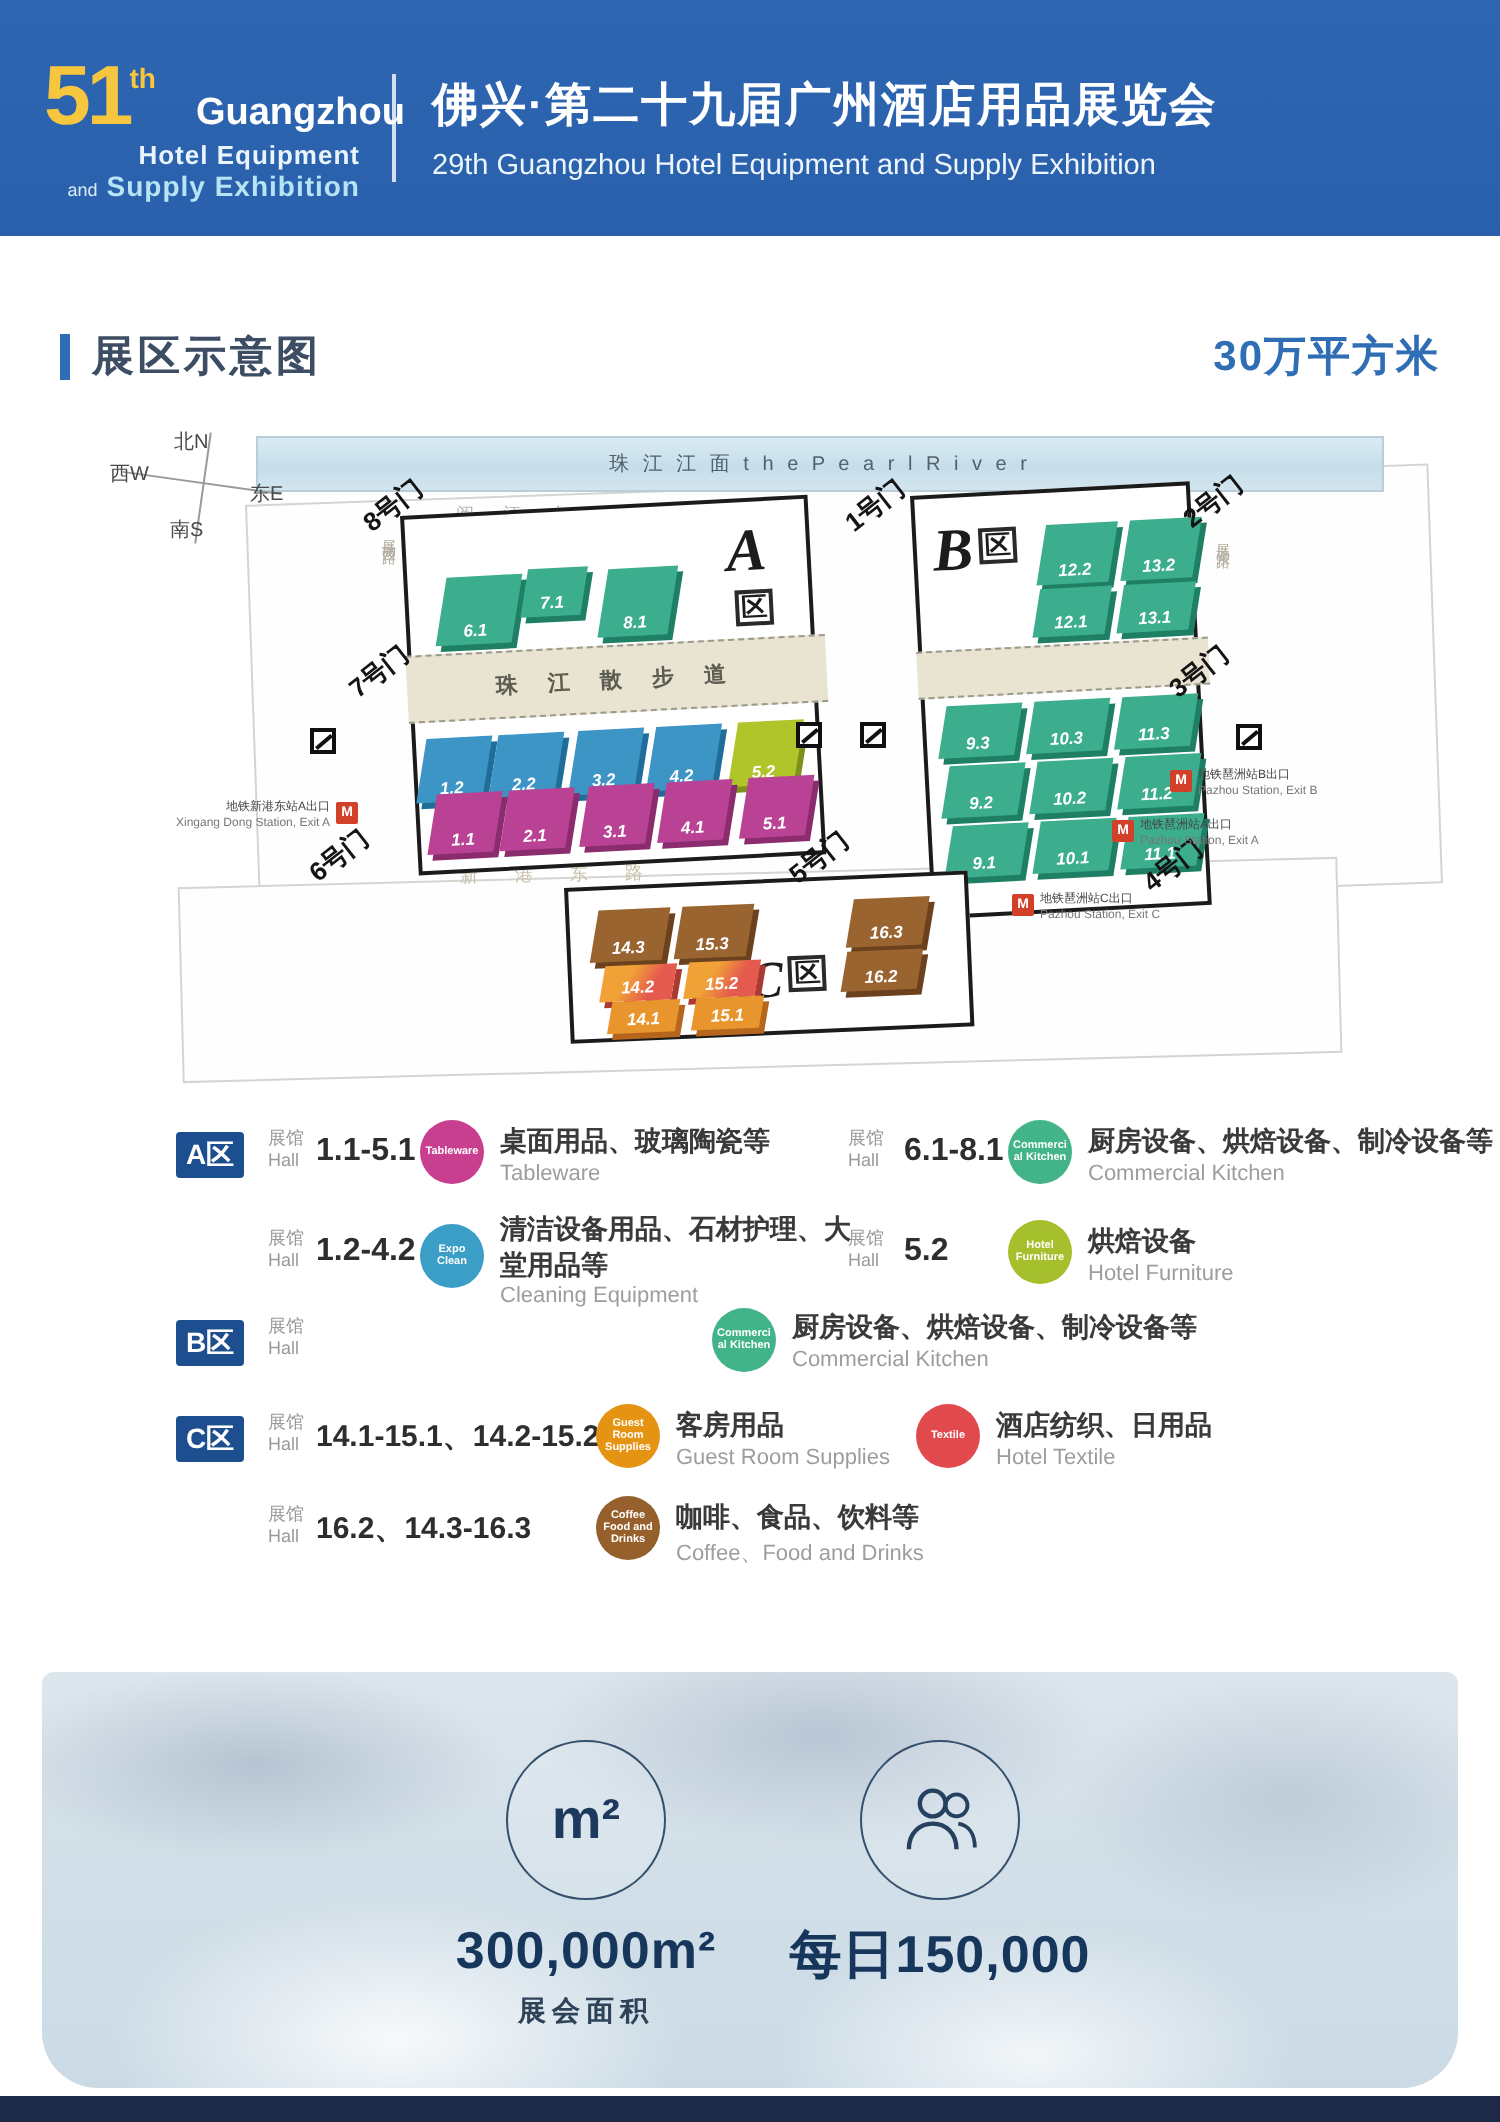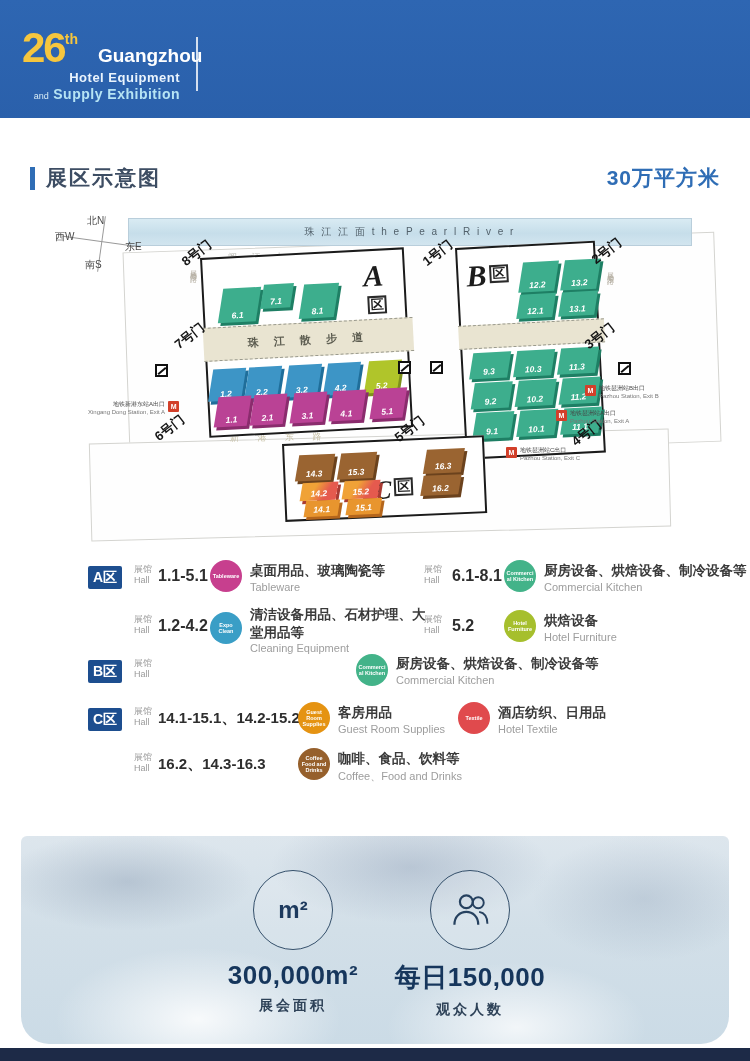--- a/index.html
+++ b/index.html
@@ -133,44 +133,48 @@
     background:
       radial-gradient(ellipse 180px 70px at 15% 22%, rgba(120,140,165,.35), transparent 70%),
       radial-gradient(ellipse 200px 80px at 55% 15%, rgba(110,130,160,.30), transparent 70%),
       radial-gradient(ellipse 160px 90px at 88% 30%, rgba(130,150,175,.28), transparent 70%),
       radial-gradient(ellipse 220px 110px at 25% 88%, rgba(255,255,255,.85), transparent 65%),
       radial-gradient(ellipse 200px 100px at 70% 92%, rgba(255,255,255,.75), transparent 65%),
       linear-gradient(180deg,#dde6ed 0%,#d2dfe8 45%,#cbdbe6 100%);
   }
   .stat { position:absolute; width:240px; text-align:center; }
   .stat-c1 { left:152px; top:0; } .stat-c2 { left:329px; top:0; }
-  .stat .circ { width:80px; height:80px; border:1.5px solid #35506b; border-radius:50%; margin:34px auto 0; display:flex; align-items:center; justify-content:center; color:#1d3a5e; font-size:24px; font-weight:700; background:rgba(255,255,255,.15); }
+  .stat .circ { width:80px; height:80px; border:1.5px solid #35506b; border-radius:50%; margin:34px auto 0; display:flex; align-items:center; justify-content:center; color:#1d3a5e; font-size:28px; font-weight:700; background:rgba(255,255,255,.15); }
   .stat .val { margin-top:10px; font-size:26px; font-weight:800; color:#16365c; letter-spacing:.5px; }
   .stat .lab { margin-top:6px; font-size:14px; font-weight:700; color:#2e4258; letter-spacing:3px; }
   .flogo { position:absolute; right:10px; bottom:2px; width:196px; height:80px; }
   .globe { position:absolute; left:70px; top:0; width:58px; height:58px; border-radius:50%;
     background:radial-gradient(circle at 38% 32%, #e7f6ea 6%, #7cc58a 32%, #2f9e44 62%, #1b7fb8 96%); opacity:.92; }
   .f-zh { position:absolute; left:0; top:26px; width:196px; text-align:center; font-size:20px; font-weight:800; color:#2f9e44;
     text-shadow:-1px -1px 0 #fff,1px -1px 0 #fff,-1px 1px 0 #fff,1px 1px 0 #fff,2px 2px 2px rgba(0,0,0,.18); white-space:nowrap; }
   .f-en { position:absolute; left:66px; top:52px; font-size:10px; font-weight:700; font-style:italic; color:#93c23a;
     text-shadow:-1px -1px 0 #fff,1px -1px 0 #fff,-1px 1px 0 #fff,1px 1px 0 #fff; }
   .bottombar { position:absolute; left:0; bottom:0; width:750px; height:13px; background:#1d2a47; }
 </style>
 </head>
 <body>
 
 <div class="header">
   <div class="logo">
     <div class="r1">
-      <span class="l29">26</span><span class="lth">th</span><span class="lgz">Guangzhou</span>
+      <span class="l29">51</span><span class="lth">th</span><span class="lgz">Guangzhou</span>
     </div>
     <div class="l2">Hotel Equipment</div>
     <div class="l3"><span class="and">and</span> <span class="sup">Supply Exhibition</span></div>
   </div>
   <div class="hdr-div"></div>
+  <div class="hdr-titles">
+    <div class="hdr-zh">佛兴·第二十九届广州酒店用品展览会</div>
+    <div class="hdr-en">29th Guangzhou Hotel Equipment and Supply Exhibition</div>
+  </div>
 </div>
 
 <div class="sect">
   <div class="sect-bar"></div>
   <div class="sect-title">展区示意图</div>
   <div class="sect-area">30万平方米</div>
 </div>
 
 <div class="map">
   <div class="outline outline1"></div>
@@ -450,17 +454,16 @@
   <div class="stat stat-c2">
     <div class="circ">
       <svg viewBox="0 0 48 40" width="44" height="38">
         <circle cx="20" cy="11" r="7" fill="none" stroke="#26415f" stroke-width="2.4"></circle>
         <path d="M7 36 c0 -9 6 -14 13 -14 s13 5 13 14" fill="none" stroke="#26415f" stroke-width="2.4"></path>
         <circle cx="33" cy="12" r="6" fill="none" stroke="#26415f" stroke-width="2.1"></circle>
         <path d="M34 22 c6 1 9 6 9 13" fill="none" stroke="#26415f" stroke-width="2.1"></path>
       </svg>
     </div>
     <div class="val">每日150,000</div>
-    <div class="lab">观众人数</div>
   </div>
 </div>
 
 <div class="bottombar"></div>
 
 </body></html>

